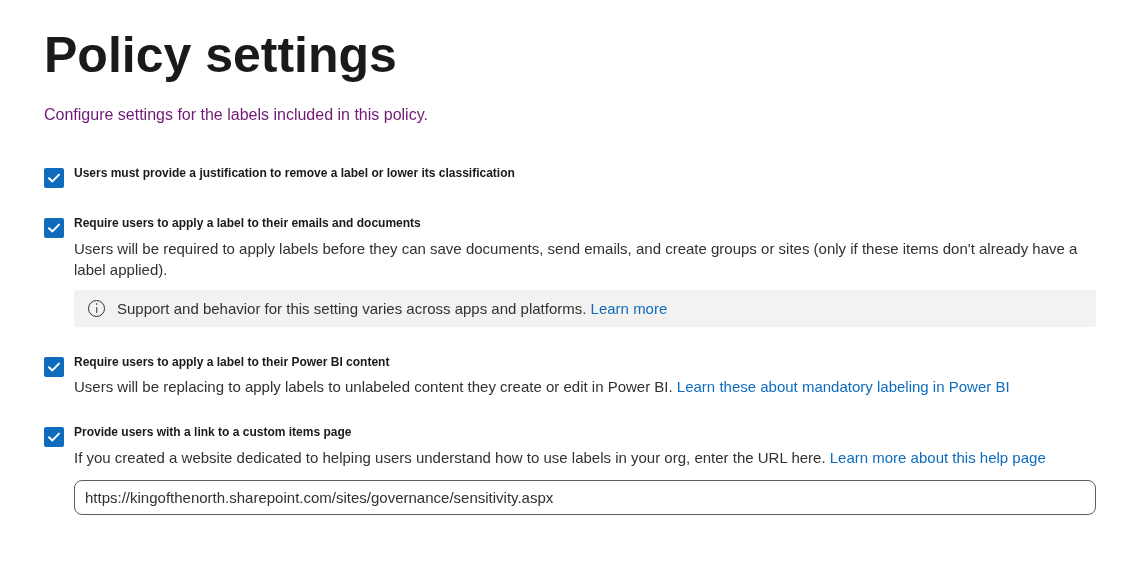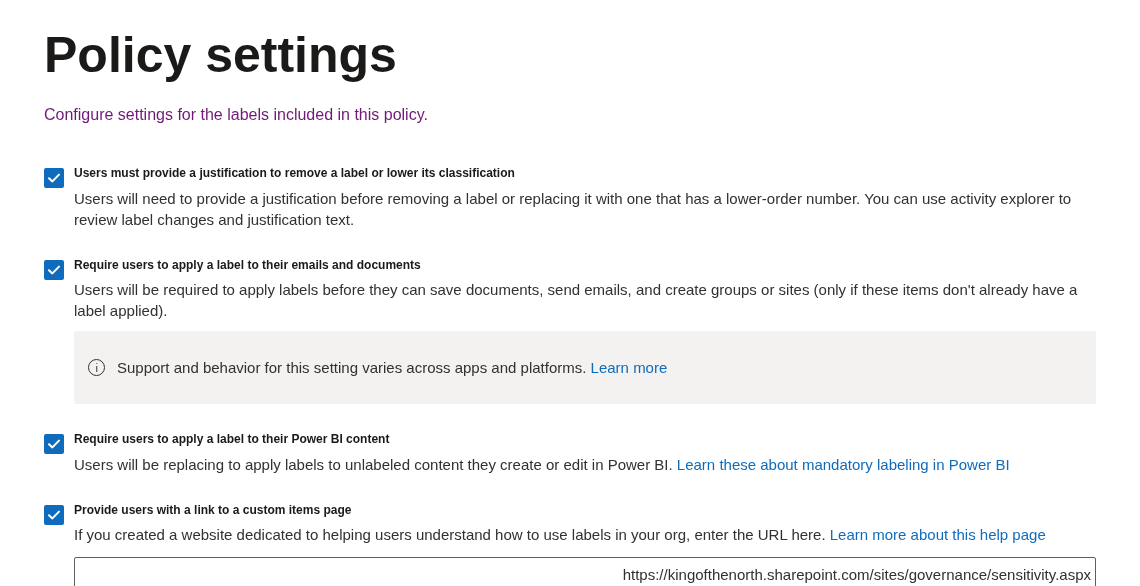--- a/index.html
+++ b/index.html
@@ -68,21 +68,21 @@
     }
     .option-desc a,
     .info-bar a {
       color: #0f6cbd;
       text-decoration: none;
     }
     .info-bar {
       margin-top: 10px;
       background: #f3f2f1;
       border-radius: 2px;
-      padding: 28px 14px;
+      padding: 10px 14px;
       display: flex;
       align-items: flex-end;
       font-size: 15px;
       color: #323130;
     }
     .info-icon {
       flex: 0 0 auto;
       width: 17px;
       height: 17px;
       border: 1.4px solid #323130;
@@ -108,45 +108,43 @@
       left: 50%;
       transform: translateX(-50%);
       width: 1.5px;
       height: 6px;
       background: #323130;
       border-radius: 1px;
     }
     .url-input {
       width: 100%;
       margin-top: 12px;
-      padding: 8px 4px;
+      padding: 8px 10px;
       font-size: 15px;
       font-family: inherit;
       color: #323130;
       border: 1px solid #605e5c;
-      border-radius: 2px;
+      border-radius: 8px;
       outline: none;
-      text-align: right;
     }
   </style>
 </head>
 <body>
 
 <h1 class="page-title">Policy settings</h1>
 <p class="page-description">Configure settings for the labels included in this policy.</p>
 
 <div class="option">
   <div class="checkbox">
     <svg viewBox="0 0 14 14">
         <path d="M2 7.2 L5.4 10.4 L12 3.6" stroke="#ffffff" stroke-width="2" fill="none" stroke-linecap="round" stroke-linejoin="round"></path>
       </svg>
   </div>
   <div class="option-body">
     <div class="option-title">Users must provide a justification to remove a label or lower its classification</div>
-    <div class="option-desc">Users will need to provide a justification before removing a label or replacing it with one that has a lower-order number. You can use activity explorer to review label changes and justification text.</div>
   </div>
 </div>
 
 <div class="option">
   <div class="checkbox">
     <svg viewBox="0 0 14 14">
         <path d="M2 7.2 L5.4 10.4 L12 3.6" stroke="#ffffff" stroke-width="2" fill="none" stroke-linecap="round" stroke-linejoin="round"></path>
       </svg>
   </div>
   <div class="option-body">

